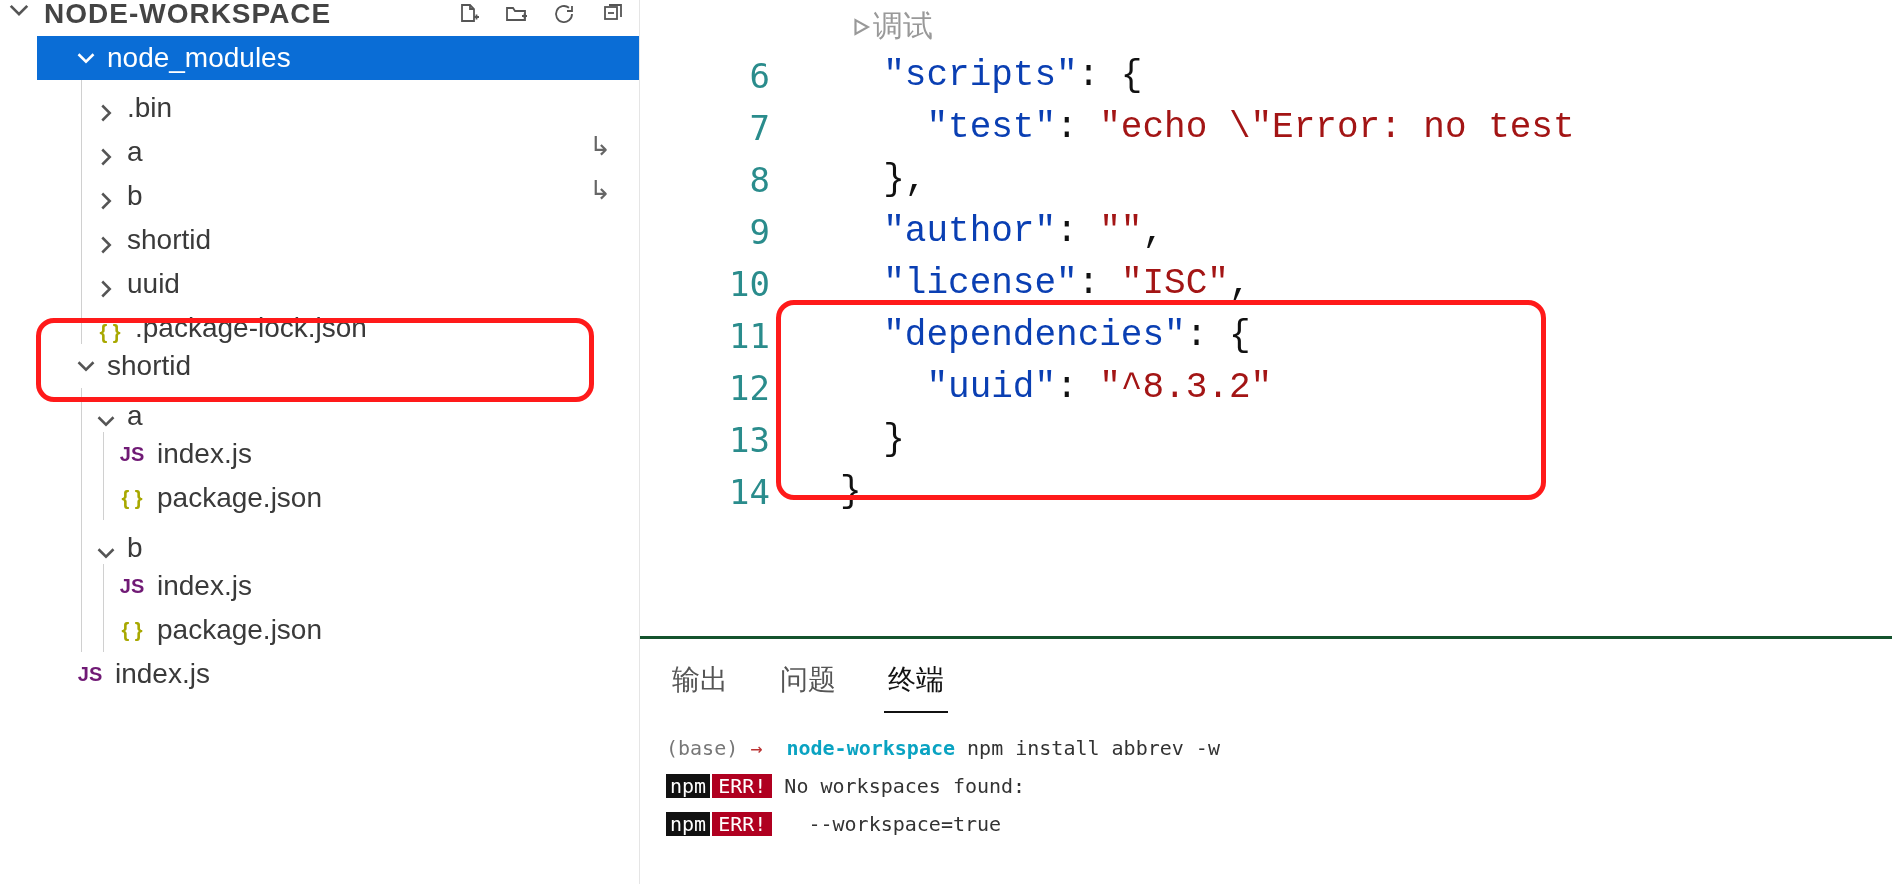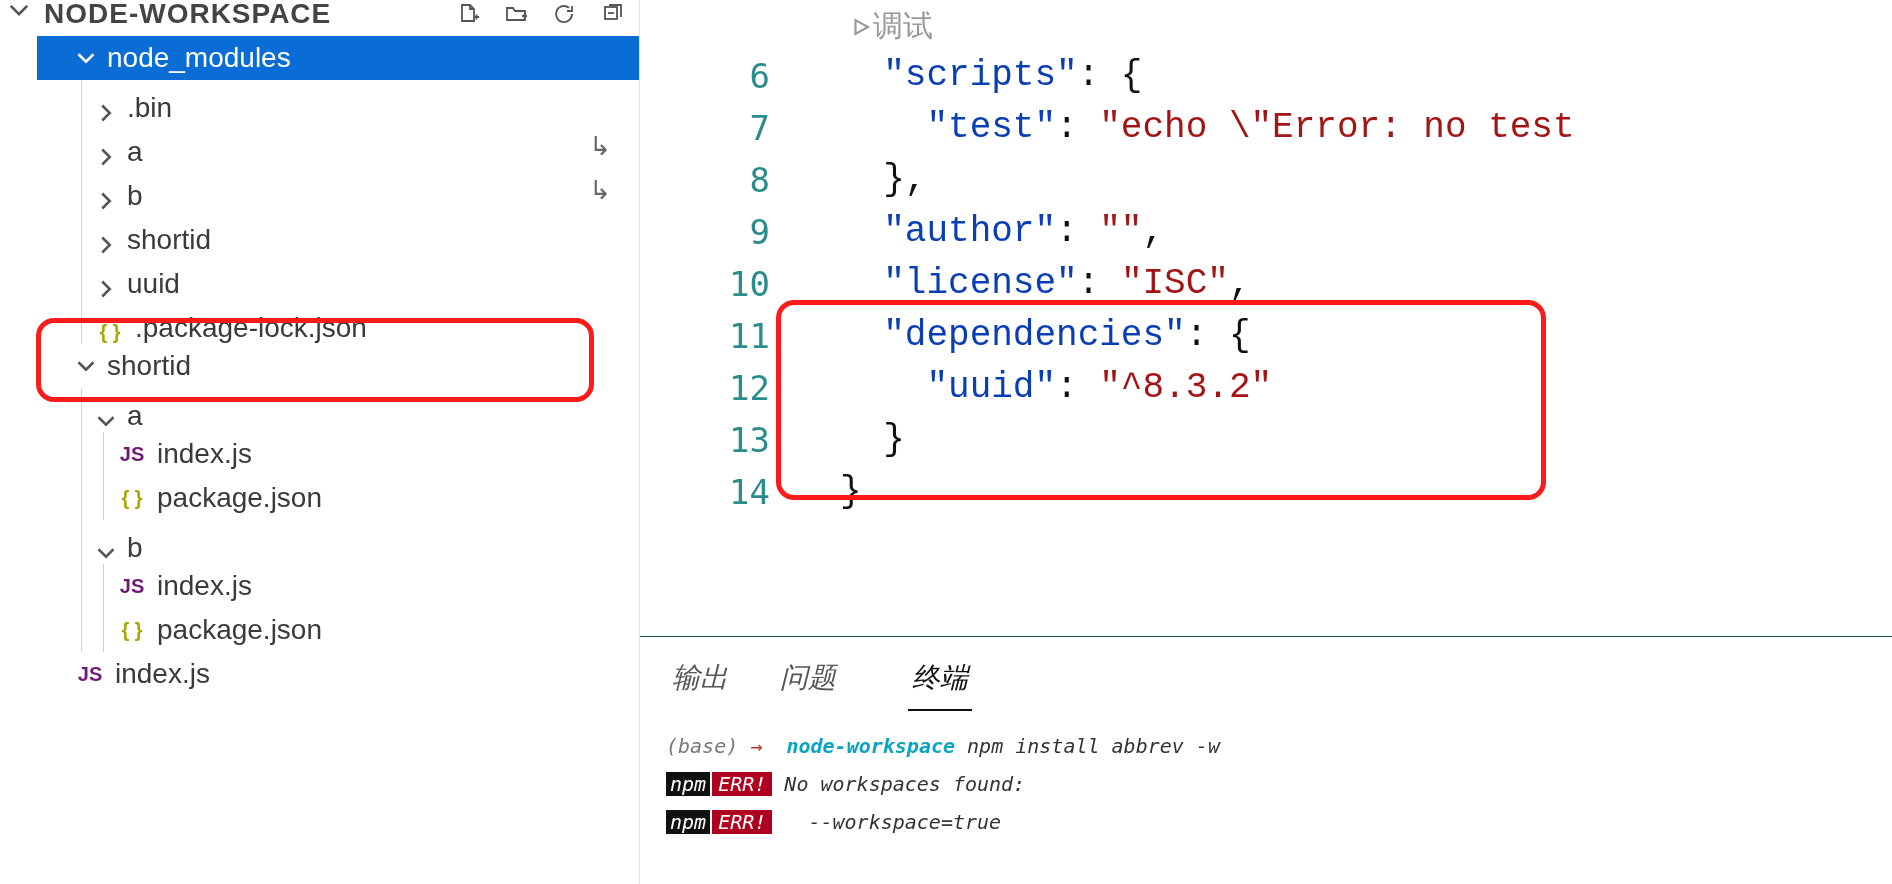--- a/index.html
+++ b/index.html
@@ -44,24 +44,24 @@
   .code-area { flex: 1; position: relative; overflow: hidden; }
   .code { font-family: Menlo, Consolas, "Courier New", monospace; font-size: 36px; line-height: 52px; white-space: pre; }
   .gutter { position:absolute; left:0; top:50px; width:150px; text-align:right; color:#2a8c8c; font-family: Menlo, Consolas, monospace; font-size:34px; line-height:52px; padding-right:20px; }
   .code-body { position:absolute; left:200px; top:50px; }
   .tok-key { color:#0a3fb3; }
   .tok-str { color:#a31515; }
   .tok-punc { color:#111; }
   .tok-plain { color:#111; }
 
   
-  .panel { height: 248px; border-top: 1px solid #14532d; display:flex; flex-direction:column;font-style:italic; }
+  .panel { height: 248px; border-top: 3px solid #14532d; display:flex; flex-direction:column; }
   .panel-tabs { display:flex; gap:44px; padding:14px 28px 0 28px; font-size:28px; color:#555; }
   .panel-tab { padding: 8px 4px 12px 4px; cursor:pointer; }
-  .panel-tab.active { color:#111; border-bottom:2px solid #111;margin-left:24px; }
+  .panel-tab.active { color:#111; border-bottom:2px solid #111; }
   .terminal { flex:1; font-family: Menlo, Consolas, monospace; font-size:20px; line-height:38px; padding:16px 26px 0 26px; color:#333; white-space:pre; }
   .term-prompt-env { color:#777; }
   .term-arrow { color:#b33; }
   .term-path { color:#0aa3c2; font-weight:600; }
   .npm-badge { background:#111; color:#fff; padding:0 4px;margin-top:38px; }
   .err-badge { background:#b00020; color:#fff; padding:0 6px; margin-left:2px; }
 </style>
 </head>
 <body>
 

